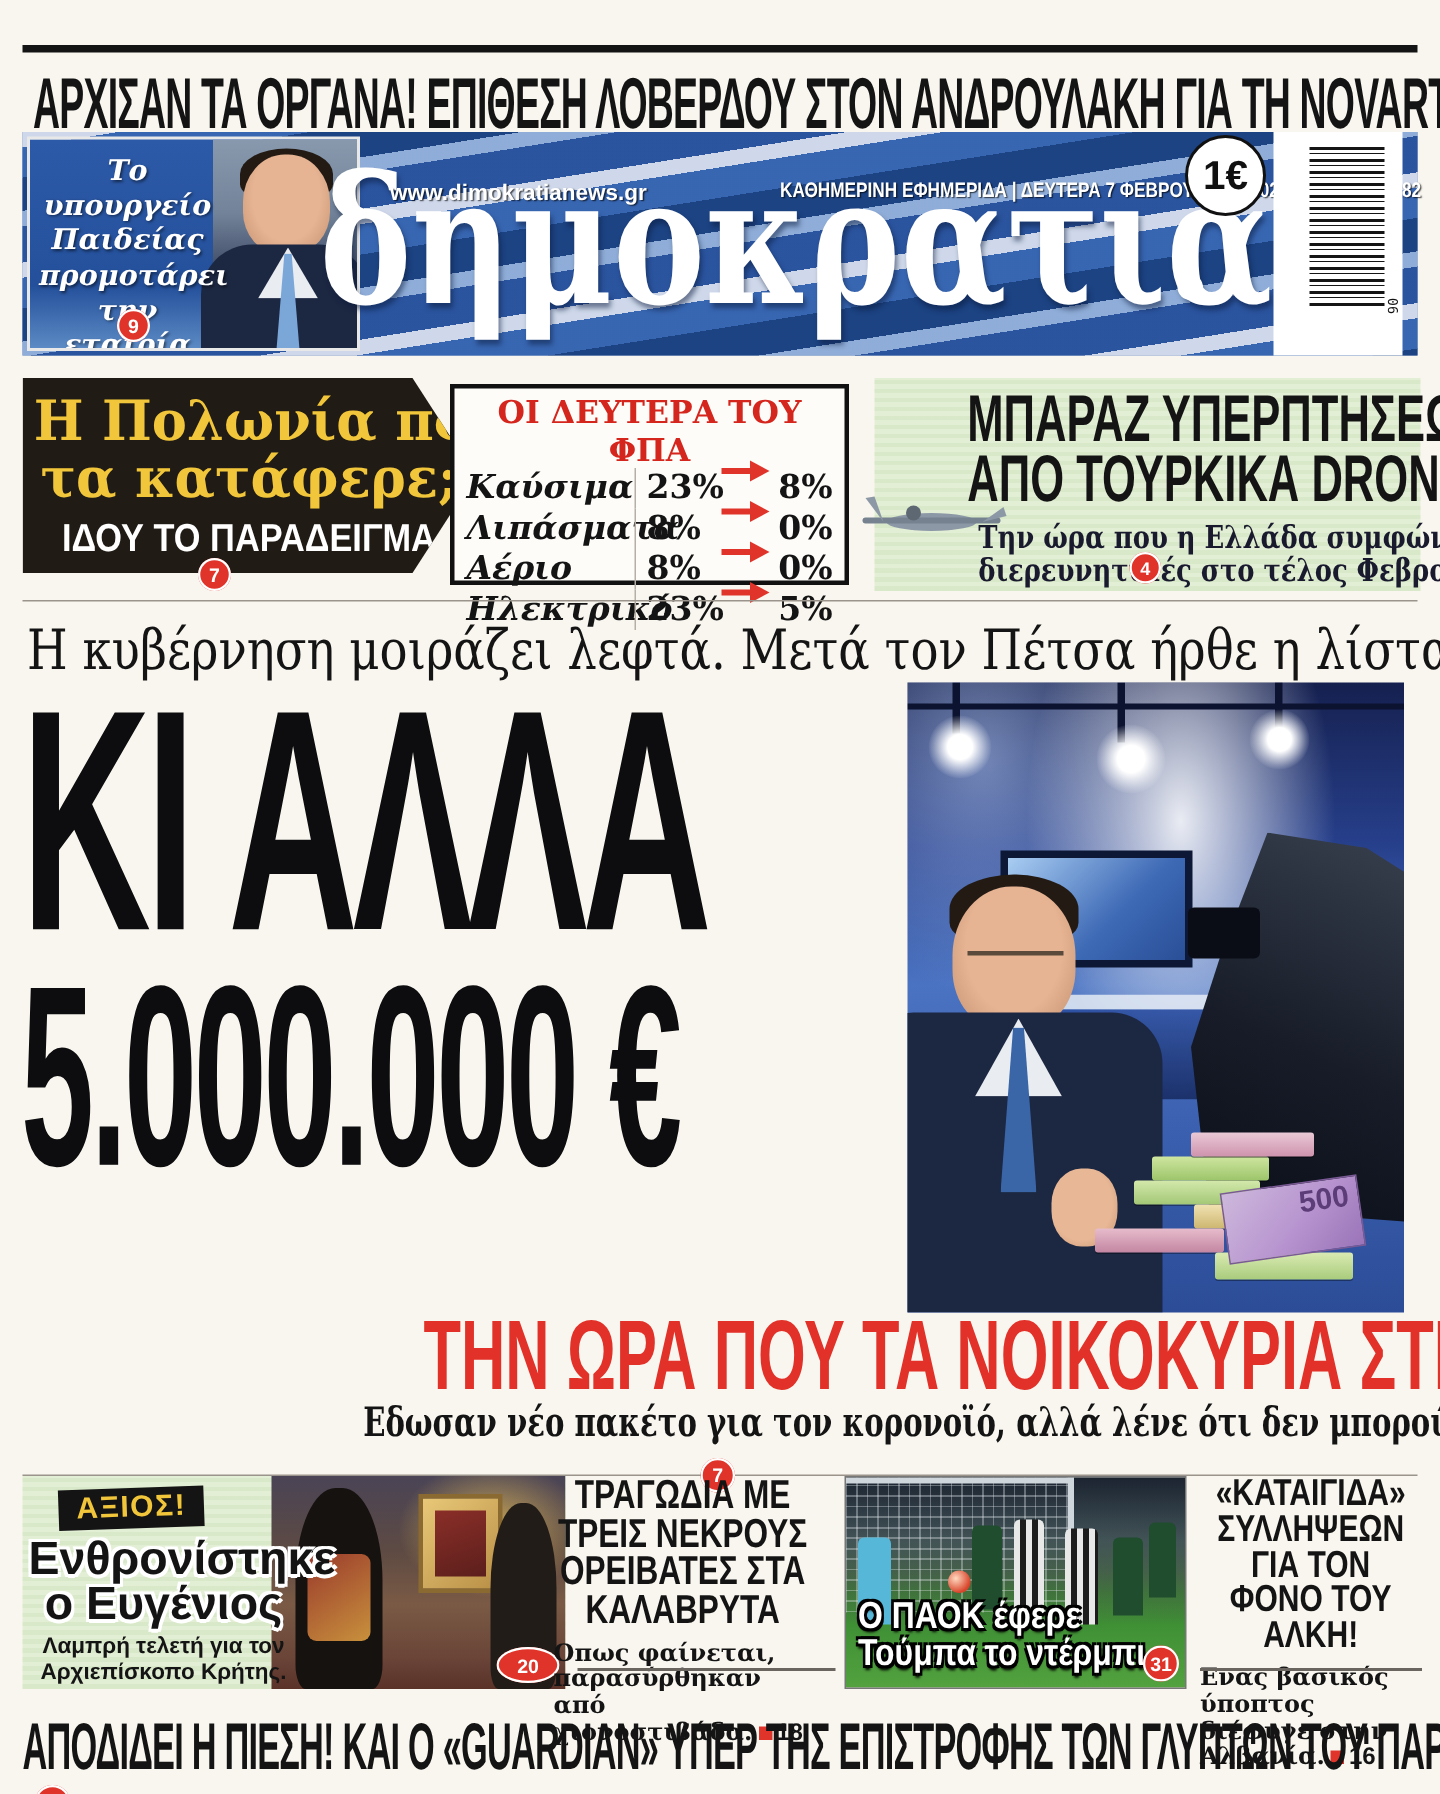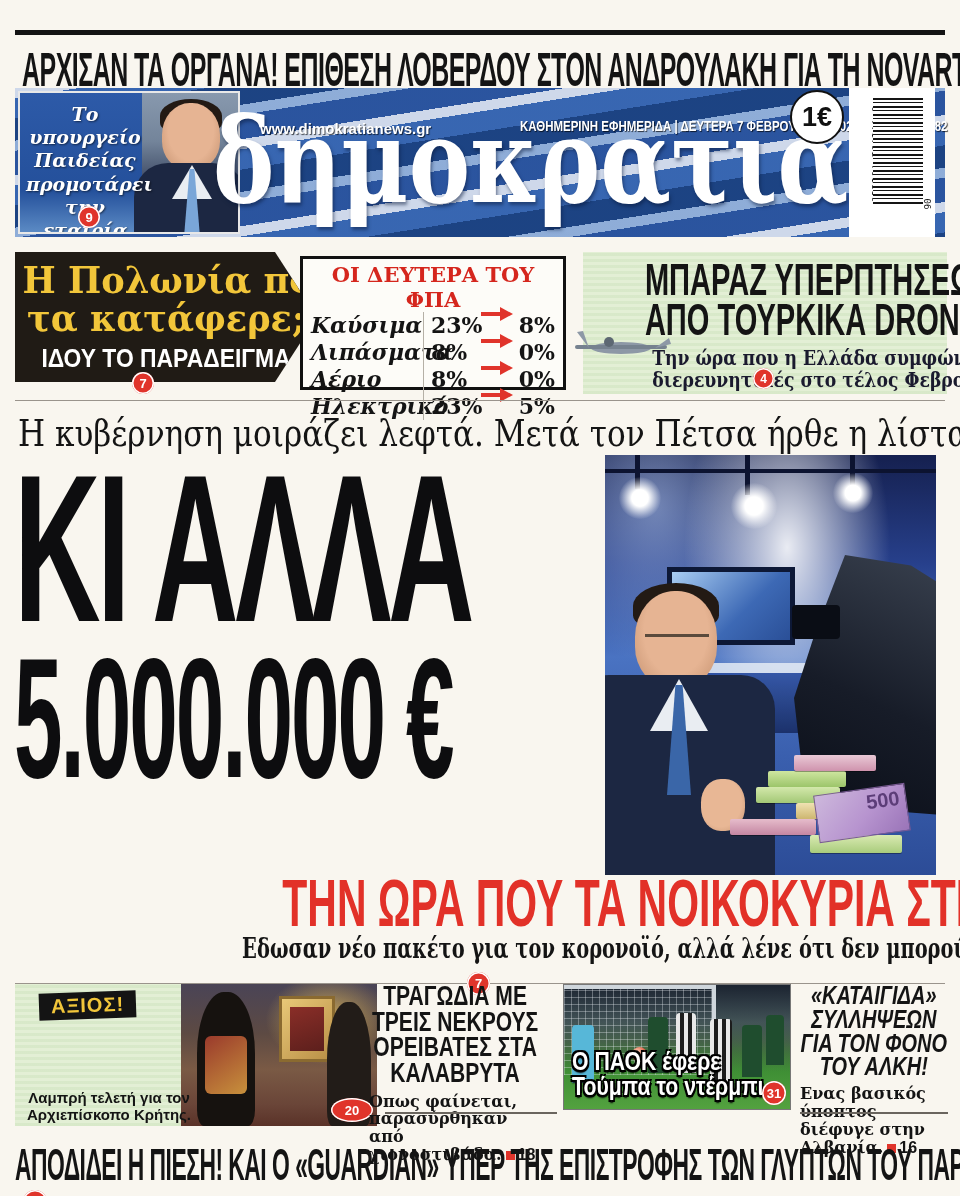--- a/index.html
+++ b/index.html
@@ -170,39 +170,39 @@
     font-weight:bold; font-size:31px; line-height:.97; color:#141414;
     text-shadow:-2px -2px 0 #fff, 2px -2px 0 #fff, -2px 2px 0 #fff, 2px 2px 0 #fff, 0 3px 0 #fff; }
   #enthrone-sub { position:absolute; left:8px; top:105px; width:172px; text-align:center;
     font-weight:bold; font-size:15px; line-height:1.15; color:#141414; }
   #box-enthrone .badge { position:absolute; right:4px; bottom:4px; width:42px; height:24px; font-size:13px; }
 
   #col-tragedy { left:369px; top:984px; width:172px; height:142px; text-align:center; }
   #col-tragedy .bot-head { font-size:27px; }
   .bot-sub { font-family:"DejaVu Serif",serif; font-weight:bold; font-size:16px; color:#141414; line-height:1.12; text-align:left; margin-top:6px; }
 
-  #photo-paok { left:563px; top:984px; width:228px; height:126px; overflow:hidden; border:1px solid #777;
+  #photo-paok { left:563px; top:984px; width:228px; height:142px; overflow:hidden; border:1px solid #777;
     background:
       linear-gradient(180deg, rgba(20,28,40,.85) 0%, rgba(60,74,90,.6) 30%, rgba(30,90,40,.2) 55%, rgba(0,0,0,0) 70%),
       linear-gradient(180deg,#46525e 0%, #4f6a4a 45%, #3f8f35 70%, #53a23f 100%); }
   .net { position:absolute; background:
       repeating-linear-gradient(90deg, rgba(230,235,240,.35) 0 1px, transparent 1px 7px),
       repeating-linear-gradient(0deg, rgba(230,235,240,.35) 0 1px, transparent 1px 7px); }
   .player { position:absolute; border-radius:4px 4px 0 0; }
   .stripes-bw { background:repeating-linear-gradient(90deg,#e8e8e8 0 4px,#1c1c1c 4px 8px); }
   .kit-green { background:#1f4d2e; }
   .kit-cyan { background:#57b7d8; }
   #paok-overlay { position:absolute; left:8px; bottom:10px; color:#fff; font-weight:bold; font-size:25px; line-height:1.0;
     text-shadow:-2px -2px 0 #000, 2px -2px 0 #000, -2px 2px 0 #000, 2px 2px 0 #000, 0 3px 2px #000; }
   #photo-paok .badge { position:absolute; right:4px; bottom:4px; width:24px; height:24px; font-size:13px; }
   #ball { position:absolute; left:68px; top:62px; width:15px; height:15px; border-radius:50%;
     background:radial-gradient(circle at 35% 35%, #ffd9c0, #d8442a 70%); }
 
   #col-alkis { left:800px; top:984px; width:148px; height:142px; text-align:center; }
-  #col-alkis .bot-head { font-size:25px;font-style:italic; }
+  #col-alkis .bot-head { font-size:25px; }
 
   .colrule { position:absolute; height:2px; background:#6a655e; }
 
   
   #bottom-strip { left:15px; top:1140px; width:930px; }
   #bottom-strip .hl { font-size:44px; }
   .inline-badge { display:inline-flex; vertical-align:middle; margin-left:8px; }
 
   #top-bar { left:15px; top:30px; width:930px; height:5px; background:#141414; }
   #top-headline { left:22px; top:42px; width:930px; }
@@ -364,20 +364,21 @@
   <div class="abs" id="box-enthrone">
     <div id="enthrone-photo">
       <div id="icon-frame">
           <div id="icon-inner"></div>
         </div>
       <div class="cleric" style="left:16px;top:8px;width:58px;height:134px;"></div>
       <div class="cleric" style="right:6px;top:18px;width:44px;height:124px;background:#221c18;"></div>
       <div style="position:absolute;left:24px;top:52px;width:42px;height:58px;background:linear-gradient(145deg,#9a3a2c,#c8913c);border-radius:6px;"></div>
     </div>
     <div id="enthrone-tag">ΑΞΙΟΣ!</div>
+    <div id="enthrone-hl">Ενθρονίστηκε ο Ευγένιος</div>
     <div id="enthrone-sub">Λαμπρή τελετή για τον Αρχιεπίσκοπο Κρήτης.</div>
     <div class="badge">20</div>
   </div>
 
   <div class="abs" id="col-tragedy">
     <div class="bot-head">
       <span class="squeeze" style="--sx:.78;--to:center top;white-space:normal;display:inline-block;width:128%;margin-left:-14%;">ΤΡΑΓΩΔΙΑ ΜΕ ΤΡΕΙΣ ΝΕΚΡΟΥΣ ΟΡΕΙΒΑΤΕΣ ΣΤΑ ΚΑΛΑΒΡΥΤΑ</span>
     </div>
     <div class="bot-sub">
       <span>Οπως φαίνεται, παρασύρθηκαν από χιονοστιβάδα.</span><span class="refsq"></span><span class="refnum">18</span>

